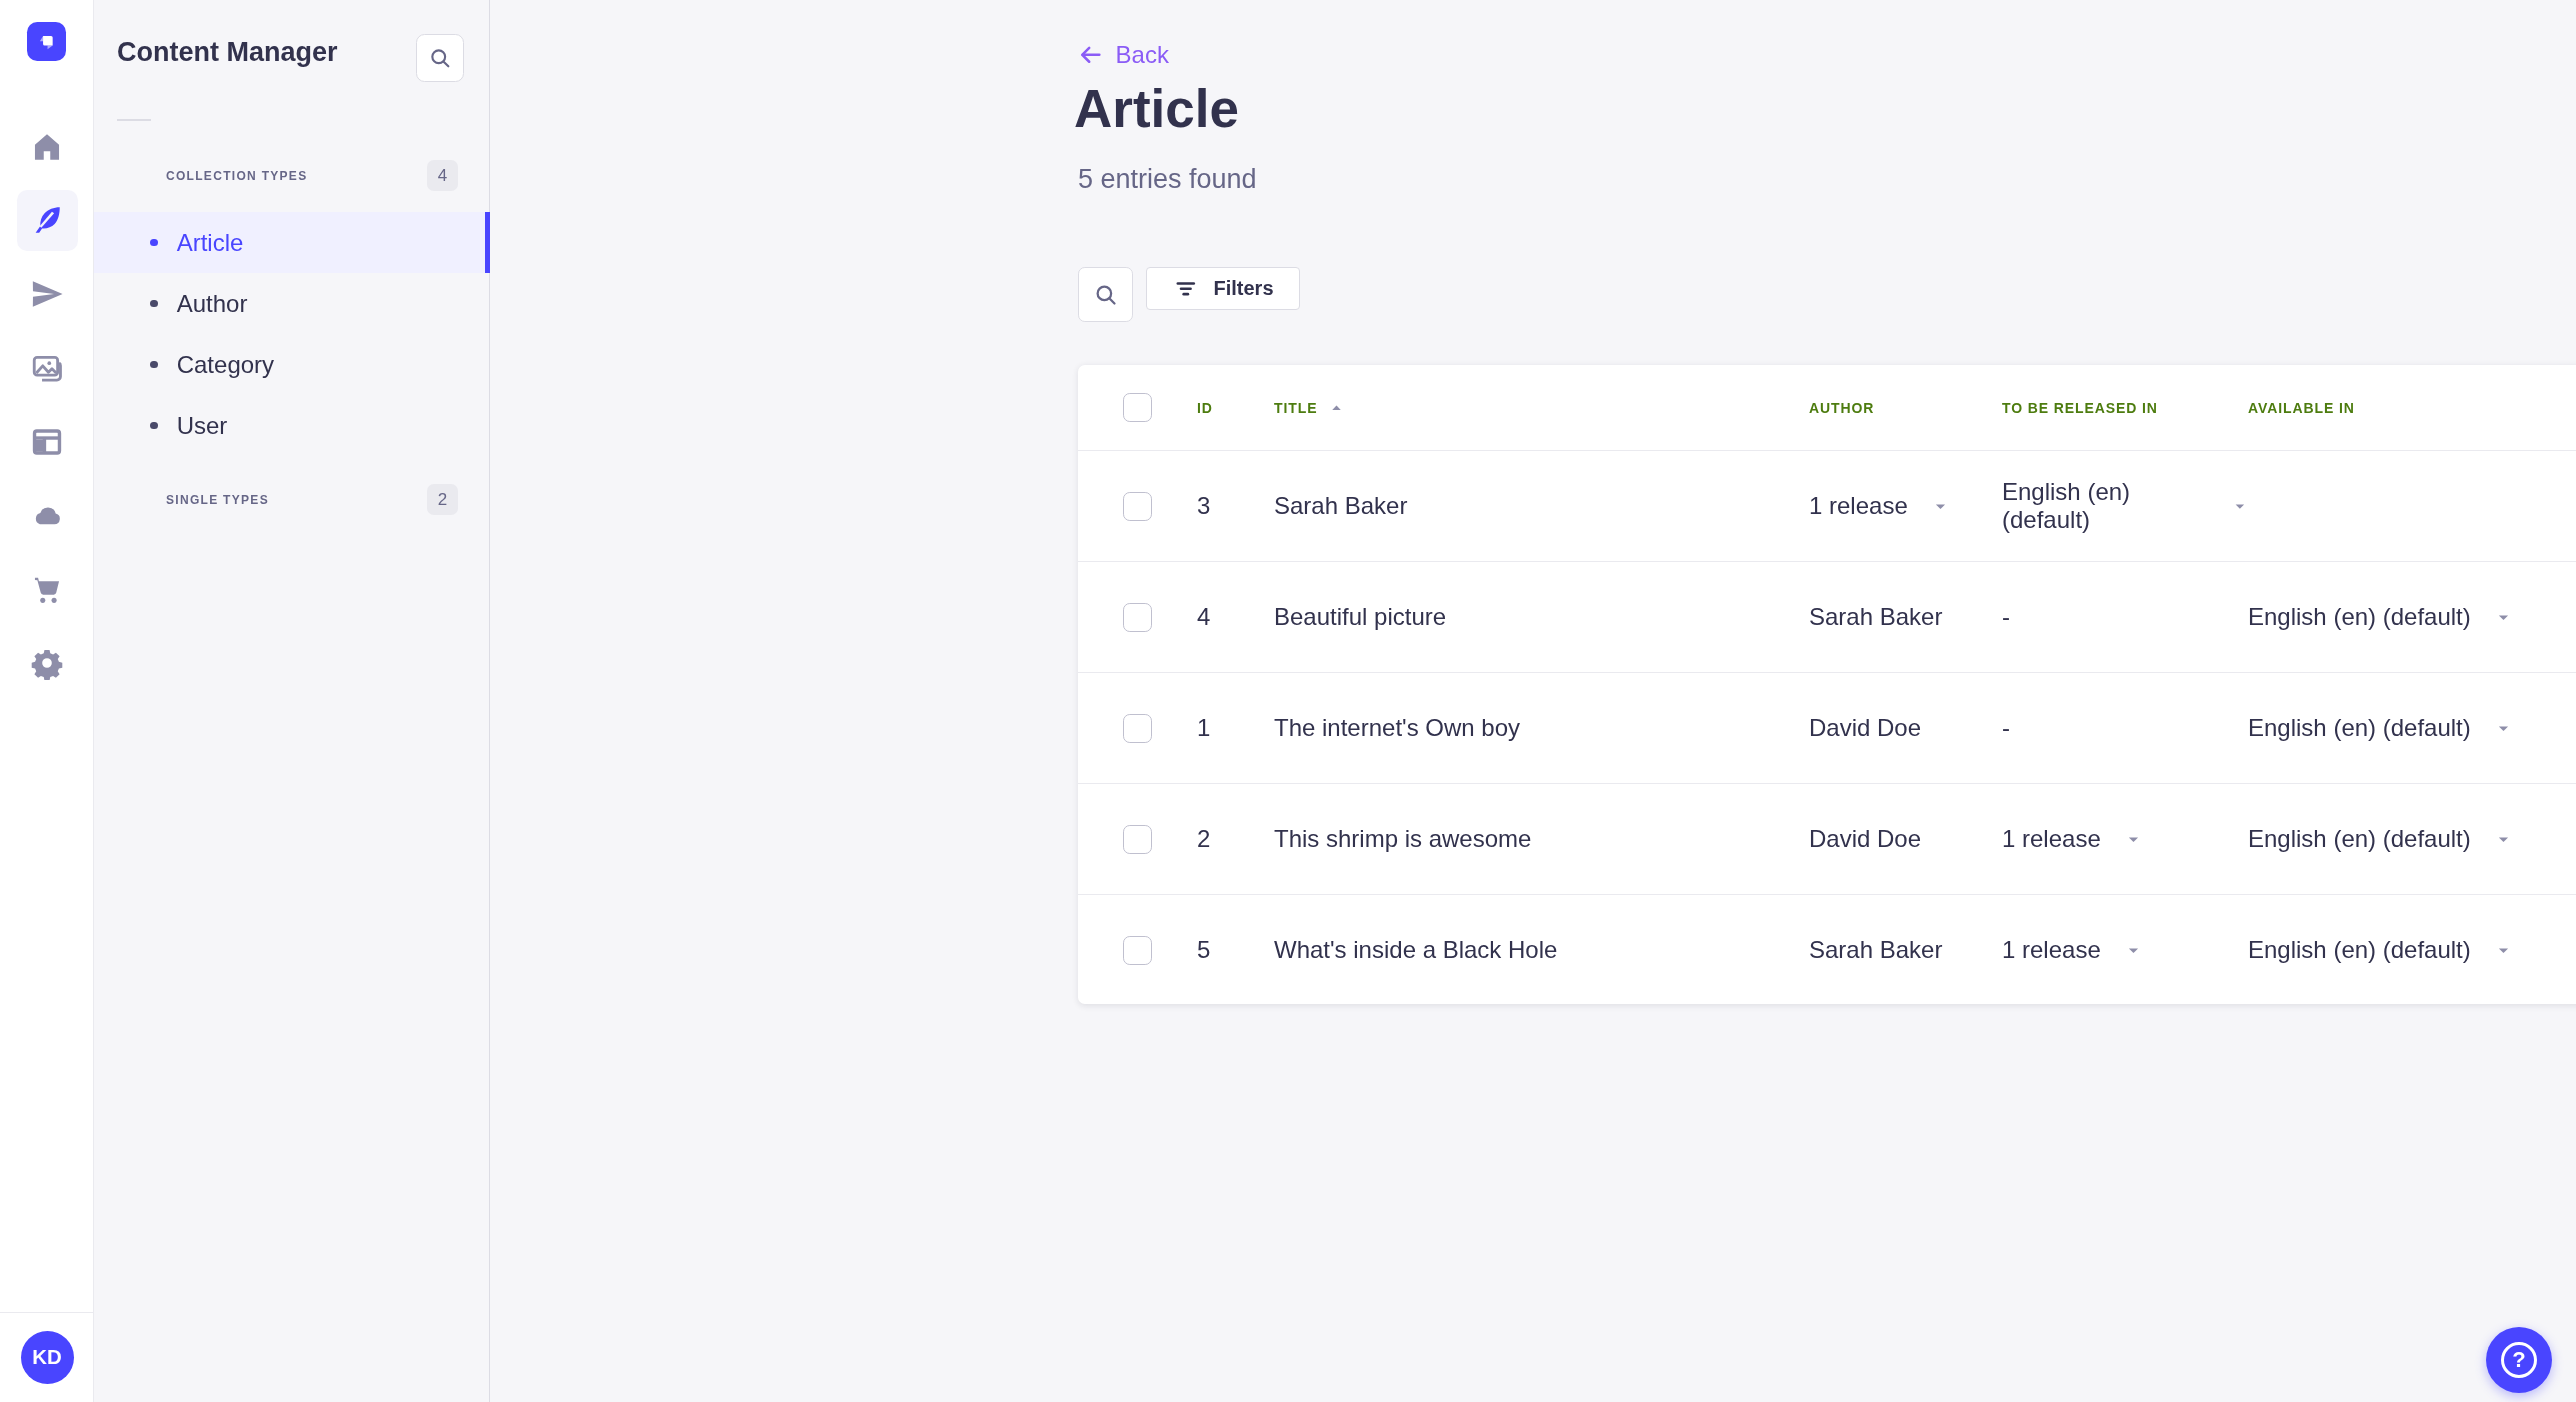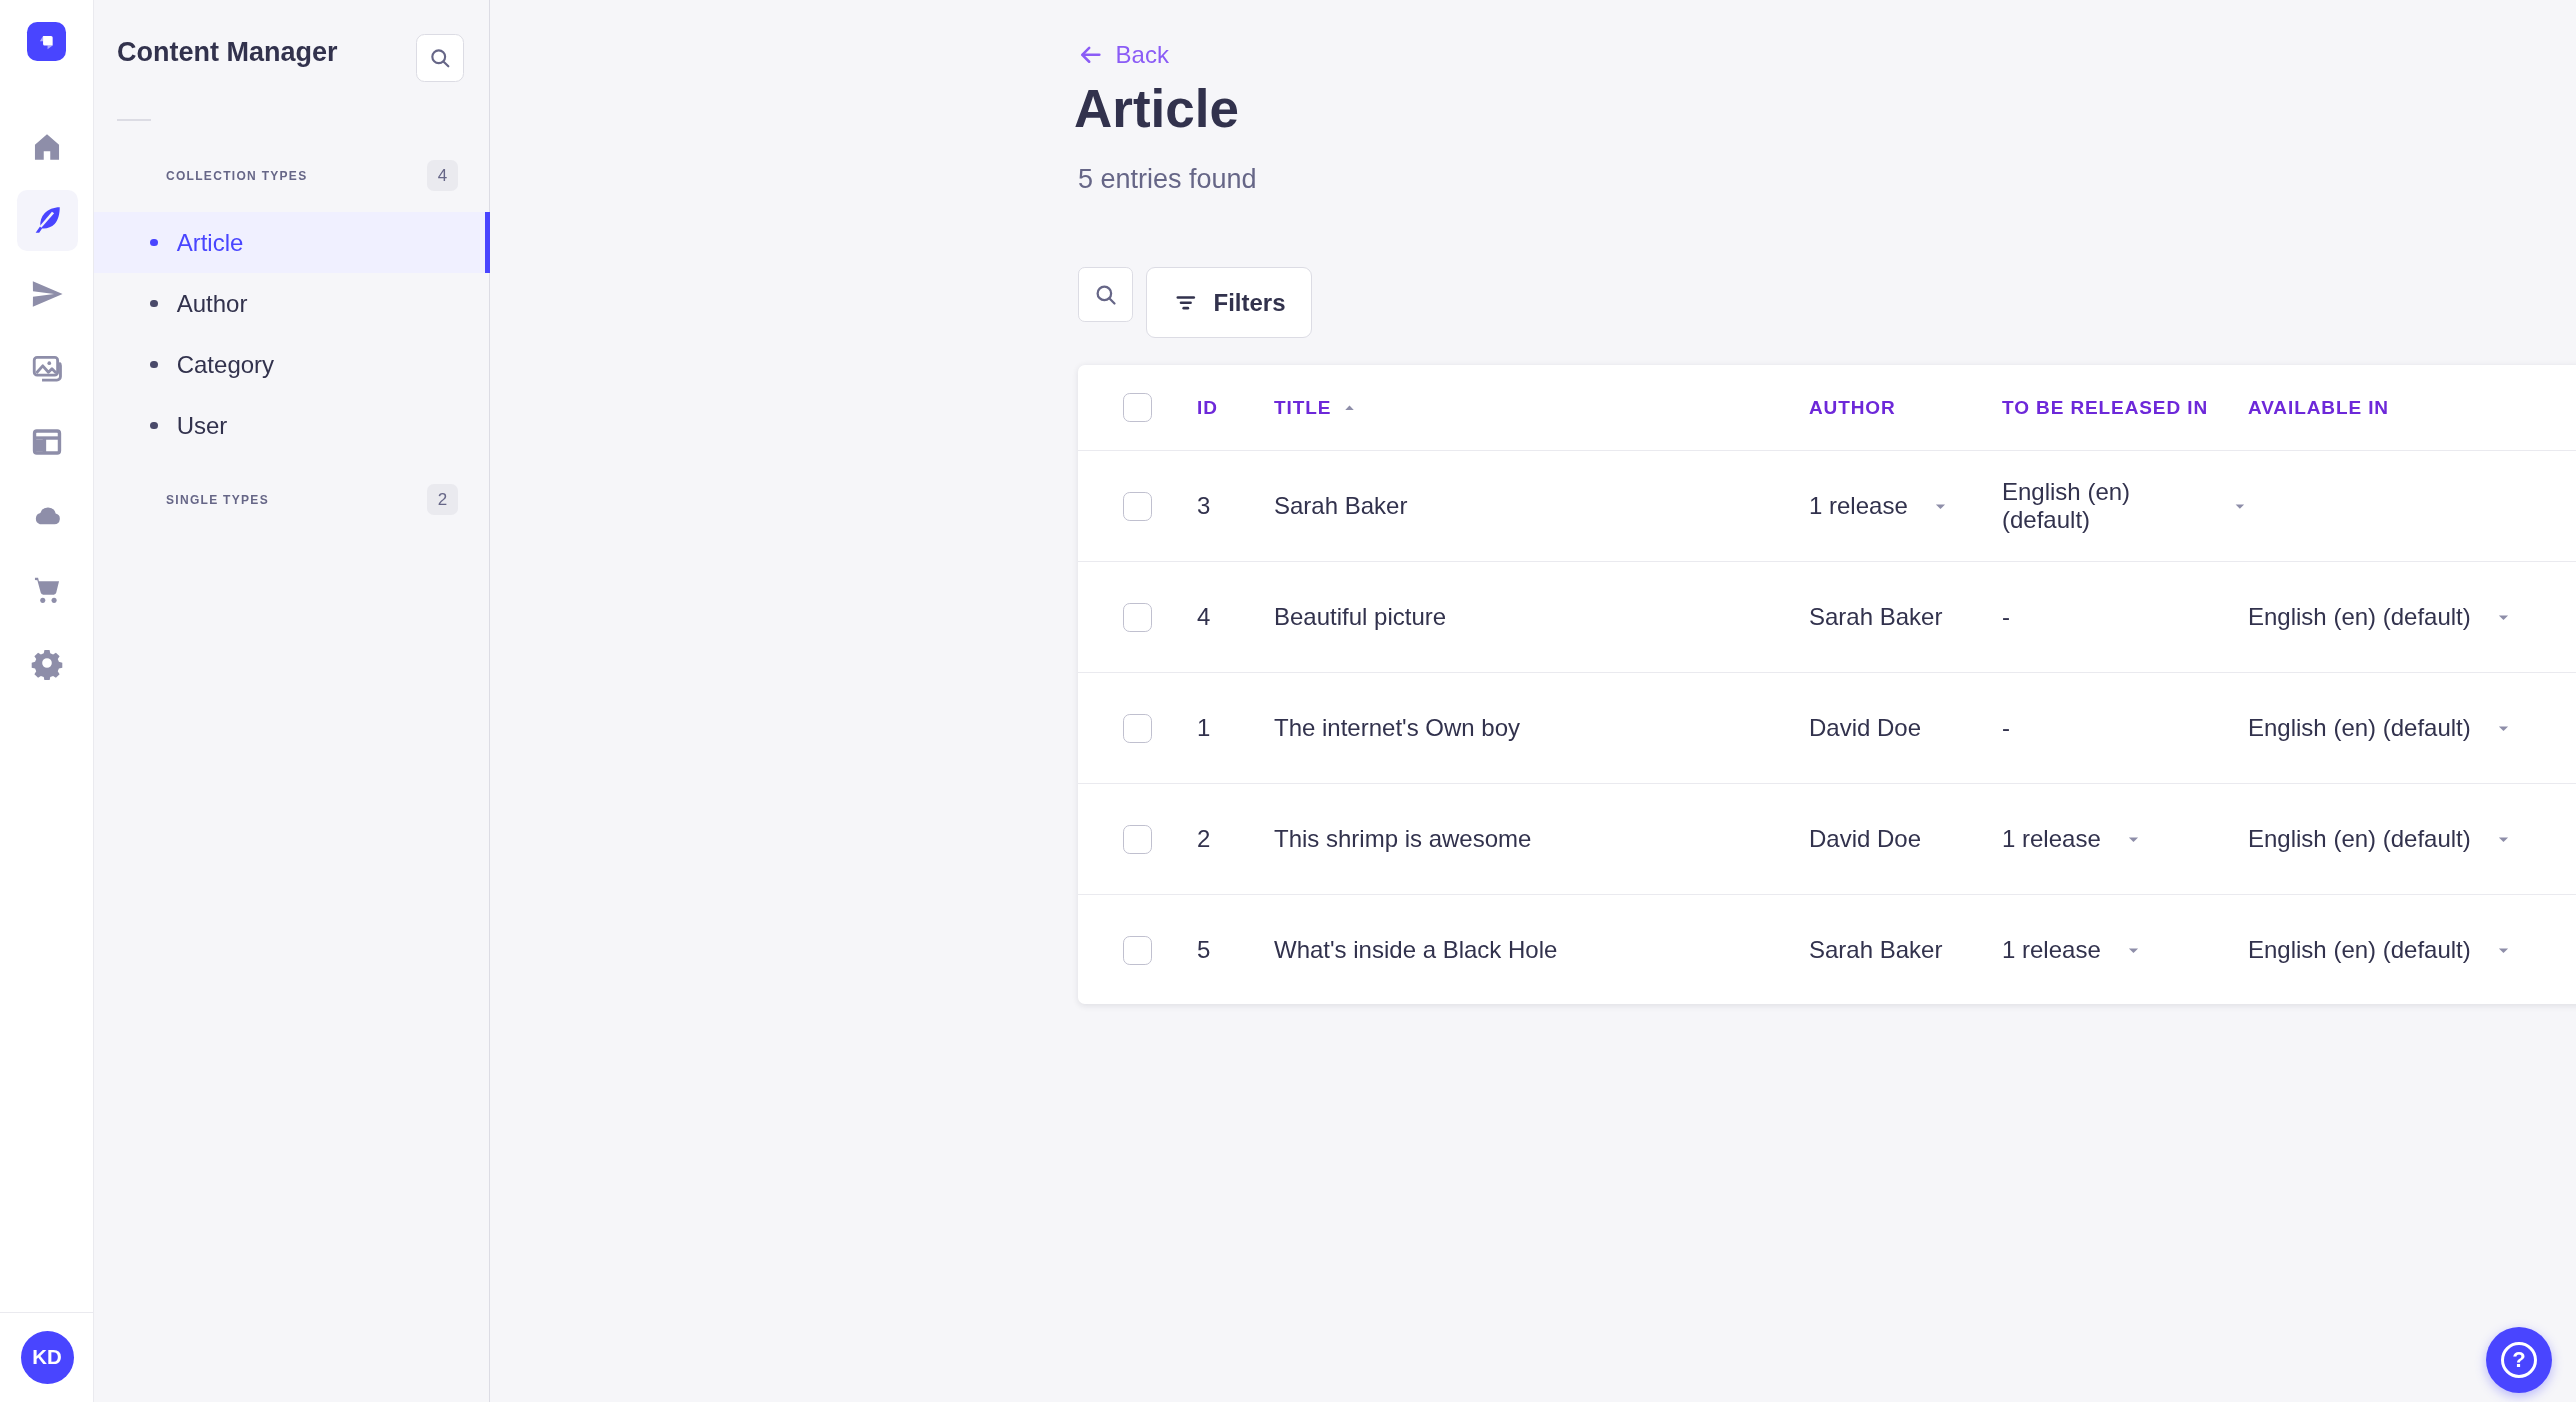--- a/index.html
+++ b/index.html
@@ -84,37 +84,37 @@
   .page-title { position:absolute; left:584px; top:78px; font-size:53px; font-weight:700; color:#32324d; }
   .page-subtitle { position:absolute; left:588px; top:164px; font-size:27px; color:#666687; }
 
   
   .tool-search {
     position:absolute; left:588px; top:267px; width:55px; height:55px;
     background:#fff; border:0.9px solid #dcdce4; border-radius:6.8px;
     display:flex; align-items:center; justify-content:center; color:#666687; cursor:pointer;
   }
   .filters-btn {
-    position:absolute; left:656px; top:267px; height:71px; padding:0 25.6px;
-    background:#fff; border:0.9px solid #dcdce4; border-radius:9px;
-    font-size:24px; font-weight:600; color:#32324d; font-family:inherit;
+    position:absolute; left:656px; top:267px; height:43px; padding:0 25.6px;
+    background:#fff; border:0.9px solid #dcdce4; border-radius:4px;
+    font-size:20px; font-weight:600; color:#32324d; font-family:inherit;
     display:flex; align-items:center; gap:15.3px; cursor:pointer;
   }
 
   
   .card {
     position:absolute; left:588px; top:365px; width:1567px; height:639px;
     background:#fff; border-radius:6.8px; box-shadow:0 1.7px 6.8px rgba(33,33,52,.1); z-index:5;
   }
   .trow {
     display:grid; grid-template-columns:119px 77px 535px 193px 246px 397px;
     align-items:center;
   }
   .thead { height:85px; }
-  .th { font-size:19px; font-weight:700; letter-spacing:0.9px; color:#6d28d9; display:flex; align-items:center; gap:10.2px; }
+  .th { font-size:14px; font-weight:700; letter-spacing:0.9px; color:#4d7c0f; display:flex; align-items:center; gap:10.2px; }
   .tbody-row { height:111px; border-top:0.9px solid #eaeaef; font-size:24px; color:#32324d; cursor:pointer; }
   .cell-check { display:flex; justify-content:center; }
   .checkbox {
     width:29px; height:29px; border:1.7px solid #c0c0cf; border-radius:6.8px; background:#fff; cursor:pointer;
   }
   .with-caret { display:flex; align-items:center; gap:24px; color:#32324d; }
   .caret { color:#8e8ea9; }
 
   
   .help-btn {

